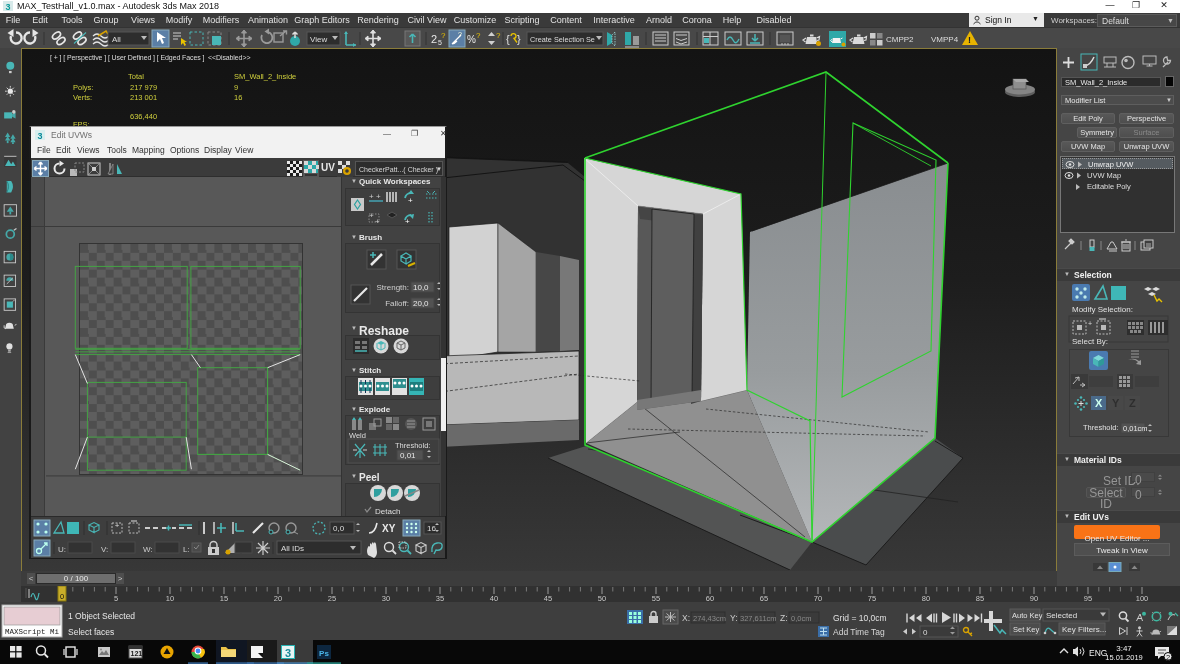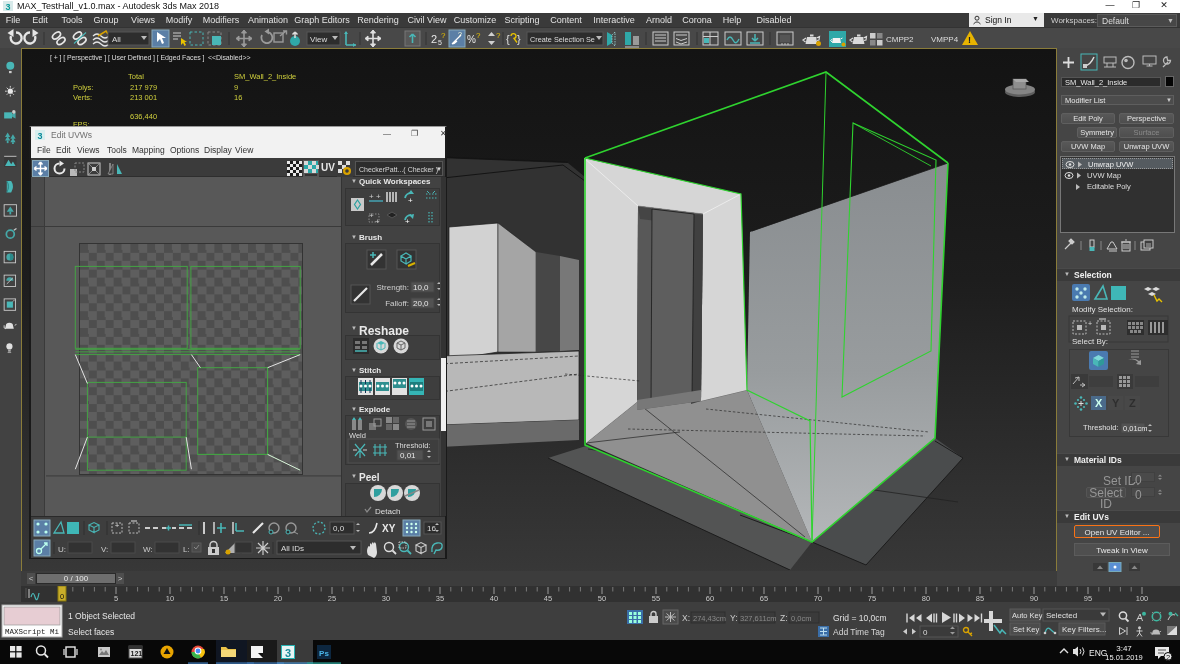--- a/index.html
+++ b/index.html
@@ -841,21 +841,21 @@
         <span class="abs" style="left:3px;top:0px">0</span>
       </div>
     <svg class="abs" style="left:96px;top:21px" width="7" height="8">
         <path d="M1 3.5 l2 -2 2 2 z M1 5 l2 2 2 -2 z" fill="#888"></path>
       </svg>
   </div>
   <div class="rhdr abs" style="left:0px;top:462px">
       <span class="arr">▼</span>
       <b>Edit UVs</b>
     </div>
-  <div class="abs" style="left:17px;top:477px;width:86px;height:13px;background:#4f4f4f;border:1px solid #f97316;border-radius:2px;color:#e8e8e8;font-size:8px;text-align:center;line-height:13px">Open UV Editor ...</div>
+  <div class="abs" style="left:17px;top:477px;width:86px;height:13px;background:#4f4f4f;border:7px solid #f97316;border-radius:2px;color:#e8e8e8;font-size:8px;text-align:center;line-height:13px">Open UV Editor ...</div>
   <div class="abs" style="left:17px;top:495px;width:96px;height:13px;background:#4f4f4f;border:1px solid #5c5c5c;border-radius:0;color:#e8e8e8;font-size:8px;text-align:center;line-height:13px">Tweak In View</div>
   <svg class="abs" style="left:0;top:514px" width="123" height="10">
     <rect x="36" y="1" width="14" height="8" fill="#383838"></rect>
       <path d="M40 7 l3 -3.5 3 3.5z" fill="#888"></path>
     <rect x="52" y="0.5" width="12" height="9" fill="#5a8fd4" stroke="#7ab"></rect>
       <circle cx="58" cy="5" r="1.5" fill="#fff"></circle>
     <rect x="72" y="1" width="11" height="8" fill="#383838"></rect>
       <path d="M74.5 7 l3 -3.5 3 3.5z" fill="#888"></path>
   </svg>
 </div>

